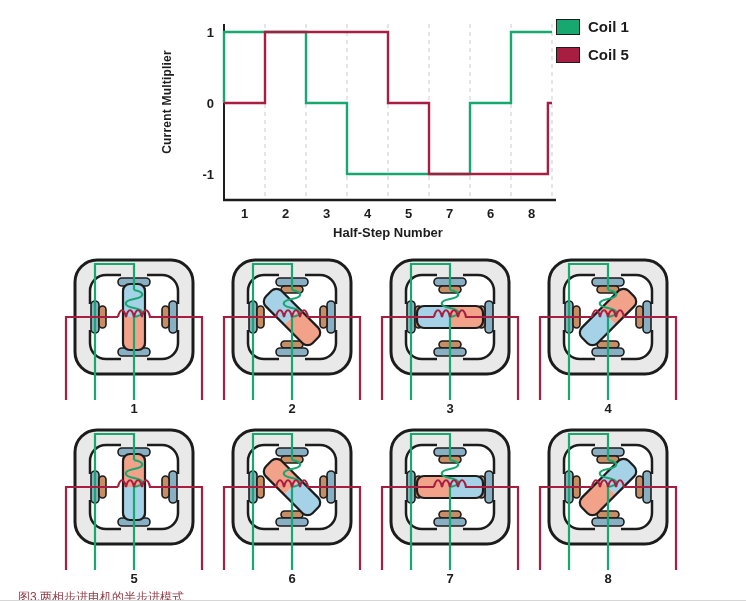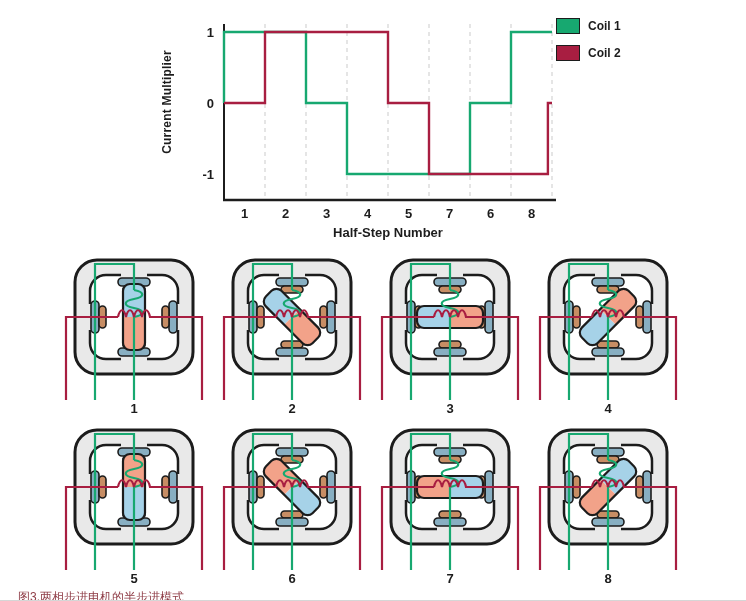--- a/index.html
+++ b/index.html
@@ -10,21 +10,21 @@
   }
   .ylabel{
     position:absolute;left:160px;top:188px;width:172px;text-align:center;
     transform:rotate(-90deg);transform-origin:0 0;
     font-weight:bold;font-size:12px;color:#1c1c1c;letter-spacing:.2px;
   }
   #chart-svg{position:absolute;left:182px;top:8px;}
   .legend{position:absolute;left:556px;top:18px;}
   .legend-item{display:flex;align-items:center;margin-bottom:11px;}
   .legend-swatch{width:24px;height:16px;border:1px solid #1c1c1c;margin-right:8px;box-sizing:border-box;}
-  .legend-label{font-weight:bold;font-size:12px;color:#1c1c1c;}
+  .legend-label{font-weight:bold;font-size:15px;color:#1c1c1c;}
   .tick{font-family:"Liberation Sans",sans-serif;font-weight:bold;font-size:13px;fill:#1c1c1c;}
   .axis-label{font-family:"Liberation Sans",sans-serif;font-weight:bold;font-size:13px;fill:#1c1c1c;}
   #motor-grid{
     position:absolute;left:56px;top:252px;
     display:grid;grid-template-columns:repeat(4,156px);gap:6px 2px;
   }
   .motor-tile{width:156px;display:flex;flex-direction:column;align-items:center;}
   .motor-num{font-weight:bold;font-size:13px;color:#1c1c1c;height:14px;line-height:14px;text-align:center;}
   .caption{
     position:absolute;left:18px;top:589px;white-space:nowrap;
@@ -64,21 +64,21 @@
         <polyline points="42,95 42,24 124,24 124,95 165,95 165,166 288,166 288,95 329,95 329,24 370,24" fill="none" stroke="#17a870" stroke-width="2.4"></polyline>
         <polyline points="42,95 83,95 83,24 206,24 206,95 247,95 247,166 365.90000000000003,166 365.90000000000003,95 370,95" fill="none" stroke="#a81e41" stroke-width="2.4"></polyline>
       </svg>
     <div class="legend" id="legend">
         <div class="legend-item">
           <span class="legend-swatch" style="background: rgb(23, 168, 112);"></span>
           <span class="legend-label">Coil 1</span>
         </div>
         <div class="legend-item">
           <span class="legend-swatch" style="background: rgb(168, 30, 65);"></span>
-          <span class="legend-label">Coil 2</span>
+          <span class="legend-label">Coil 5</span>
         </div>
       </div>
   </div>
 
   <div id="motor-grid">
       <div class="motor-tile">
         <svg viewBox="0 0 150 150" width="150" height="150">
           <rect x="16" y="8" width="118" height="114" rx="22" fill="#e9e9e9" stroke="#1c1c1c" stroke-width="3"></rect>
           <rect x="31" y="23" width="88" height="84" rx="16" fill="#ffffff" stroke="#1c1c1c" stroke-width="2.5"></rect>
           <rect x="62" y="20" width="26" height="10" fill="#e9e9e9"></rect>

